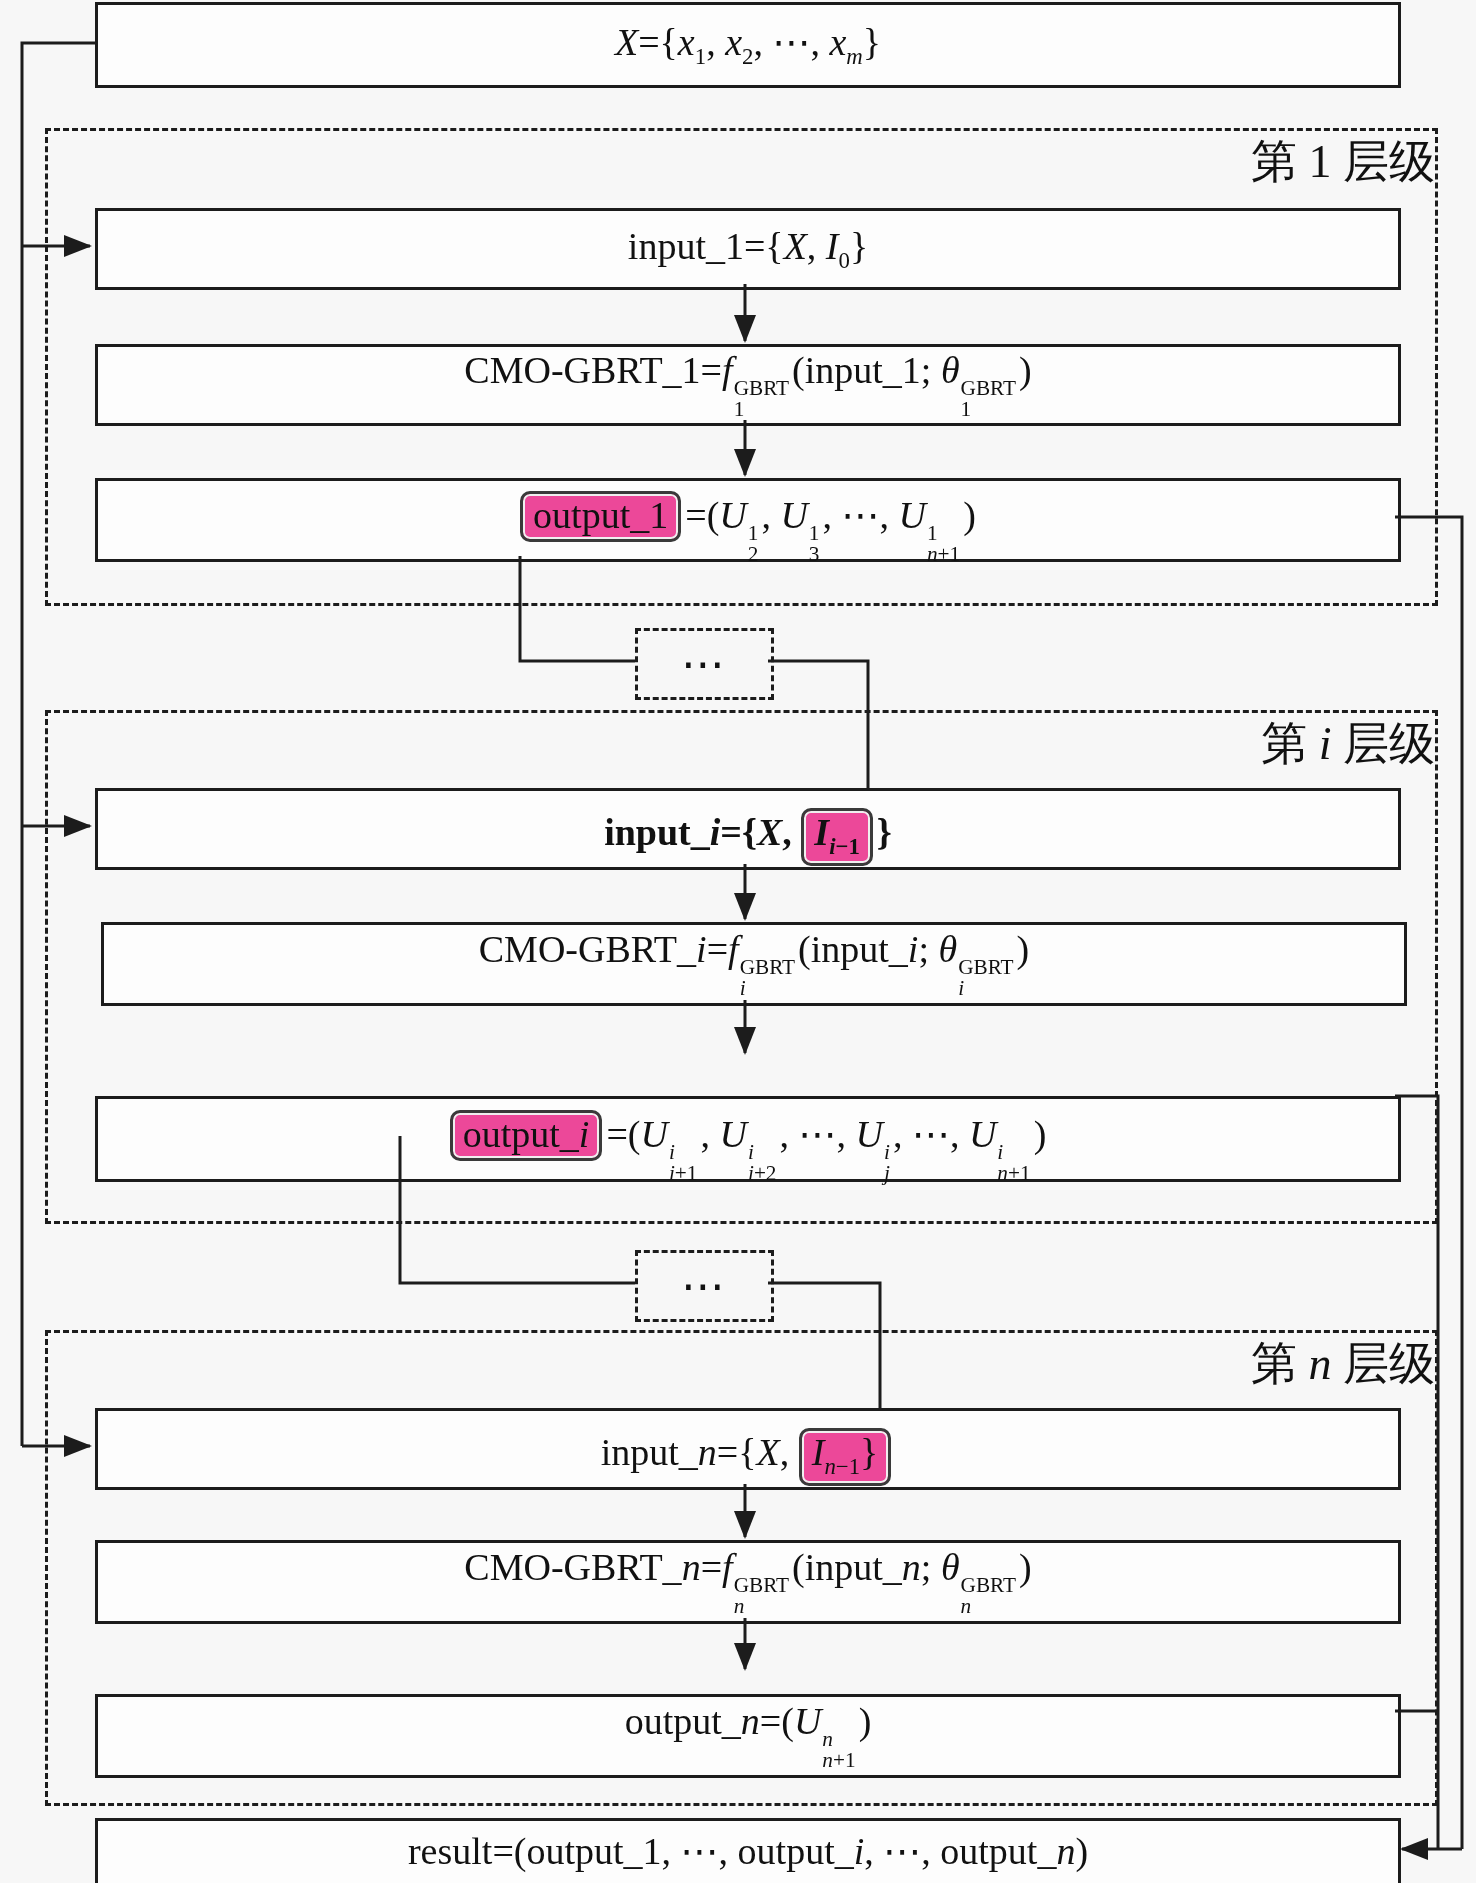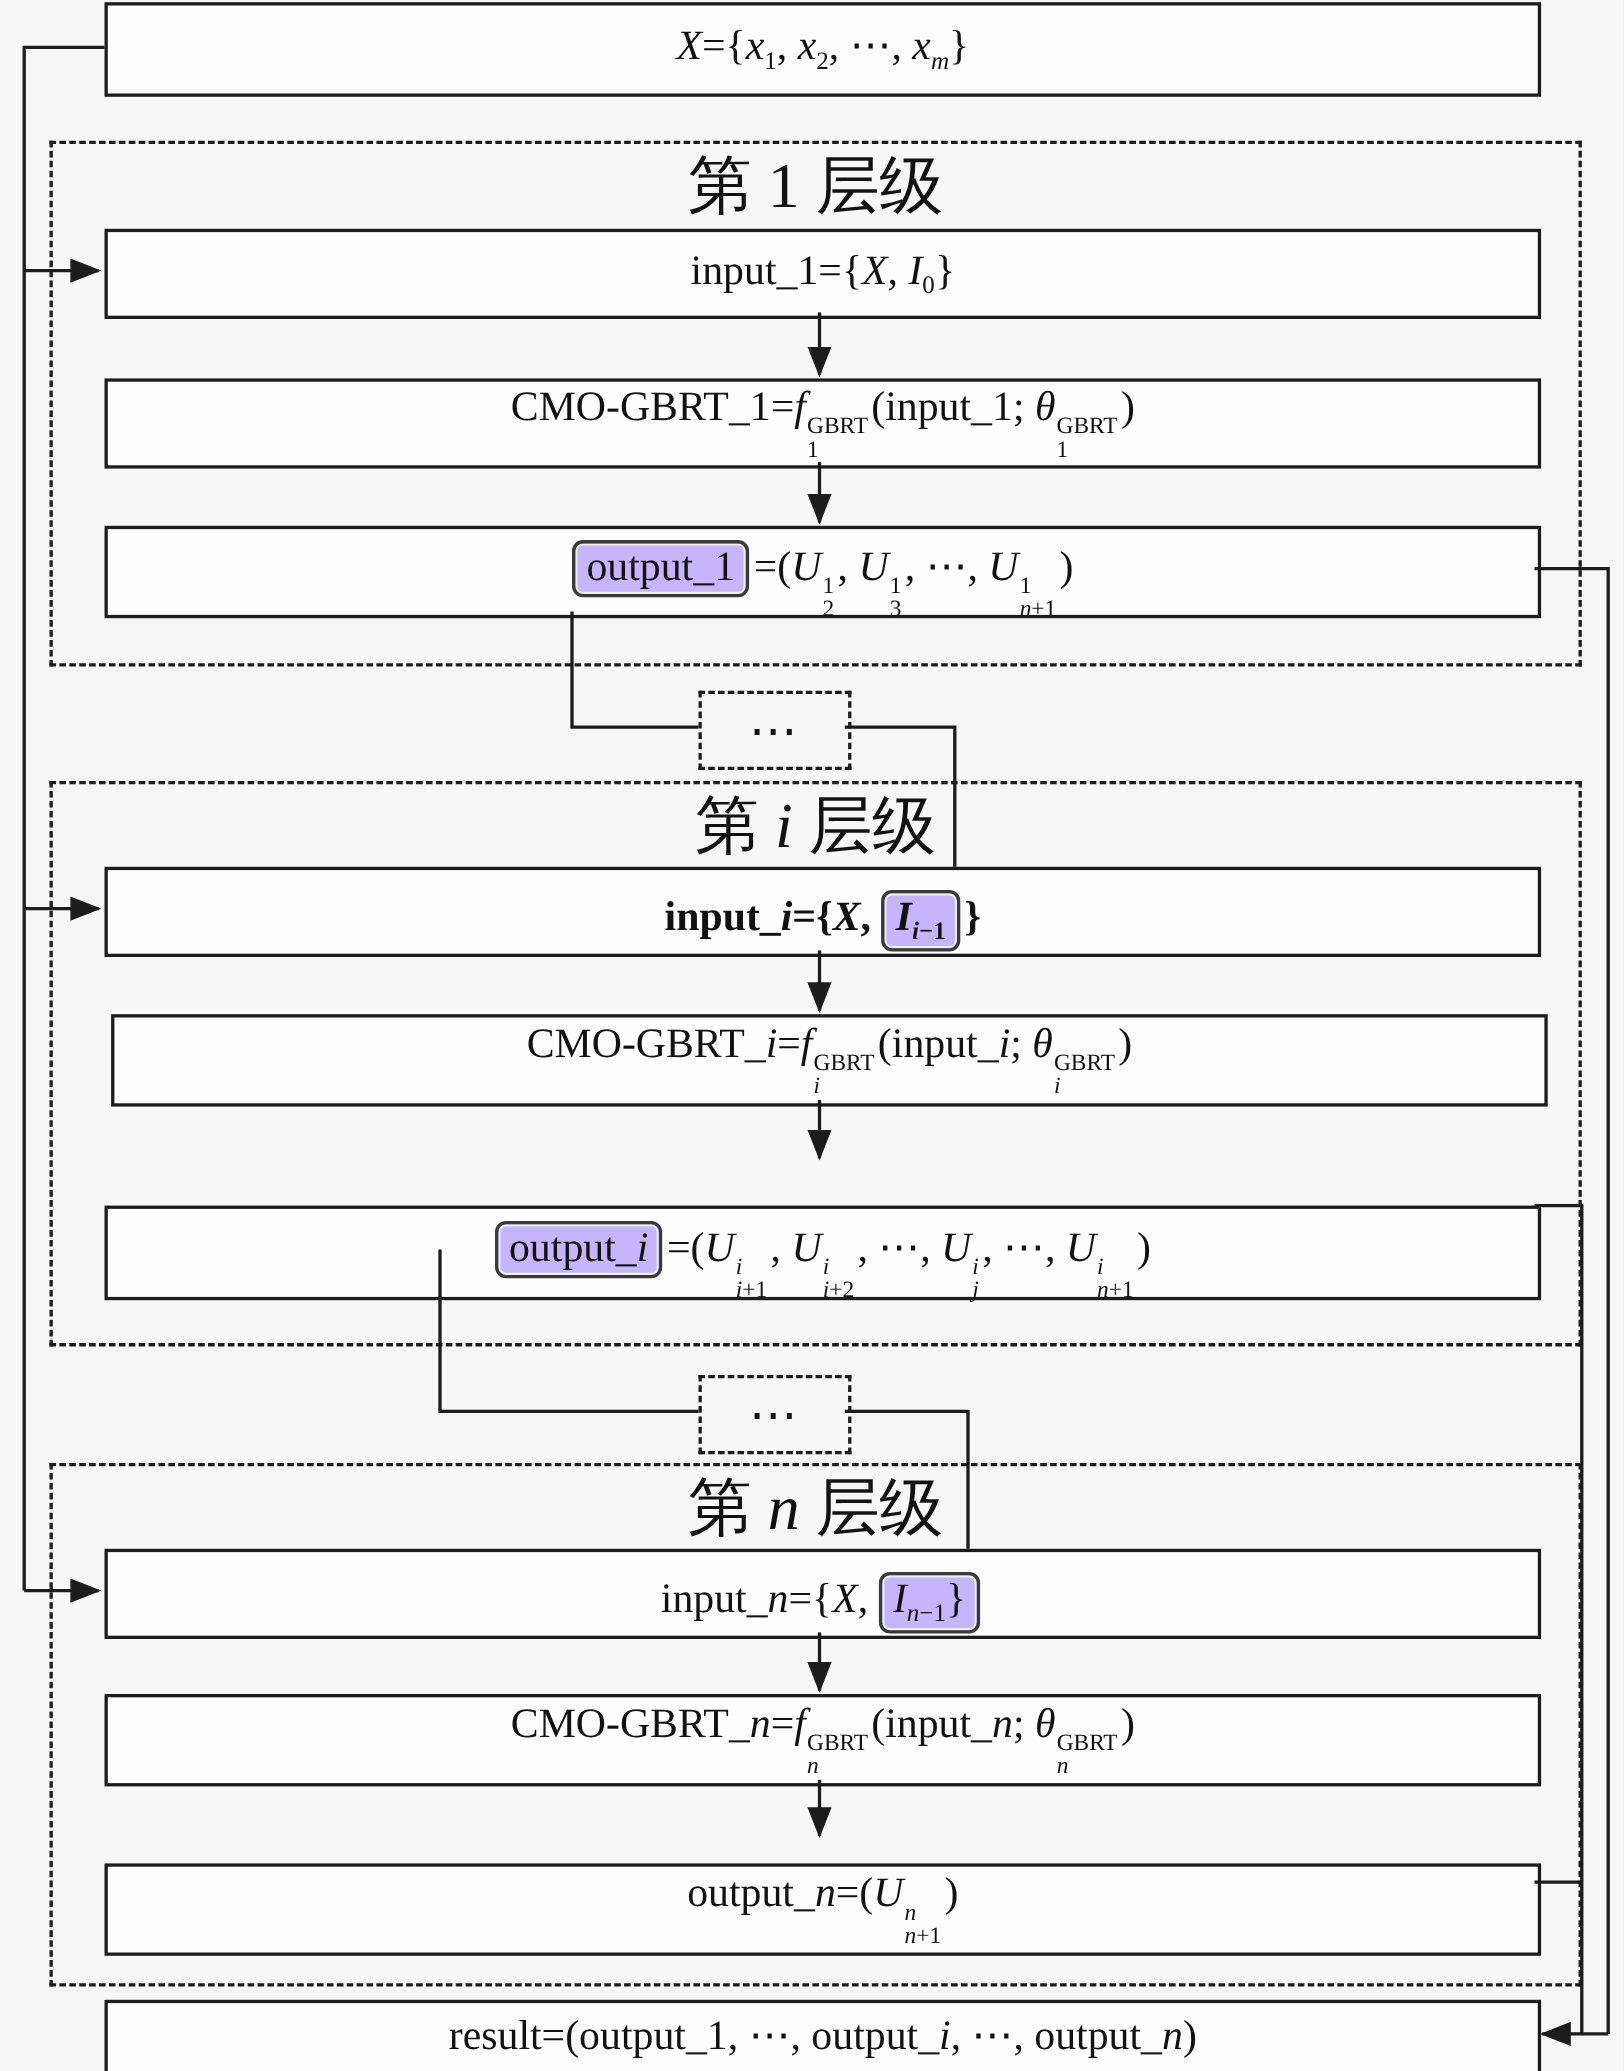--- a/index.html
+++ b/index.html
@@ -8,39 +8,39 @@
     font-family:"Liberation Serif","DejaVu Serif","DejaVu Sans",serif;
     color:#111;overflow:hidden;
   }
   .box{
     position:absolute;background:#fdfdfd;border:3px solid #1c1c1c;
     display:flex;align-items:center;justify-content:center;
     font-size:38px;line-height:1.1;
   }
   .lvl{position:absolute;border:3px dashed #1c1c1c;background:transparent;}
   .lvl-title{
-    position:absolute;top:6px;left:0;width:100%;text-align:center;
-    font-size:58px;line-height:1.1;
+    position:absolute;top:6px;left:0;width:100%;text-align:right;
+    font-size:46px;line-height:1.1;
   }
   .dots-box{
     position:absolute;border:3px dashed #1c1c1c;background:#f7f7f7;
     display:flex;align-items:center;justify-content:center;
     font-size:44px;letter-spacing:3px;
   }
   .wires{position:absolute;left:0;top:0;pointer-events:none;}
   .fm{padding:0 12px;white-space:nowrap;}
   i{font-style:italic;}
   sub{font-size:0.6em;}
   .ss{
     display:inline-flex;flex-direction:column;align-items:flex-start;
     line-height:1;font-size:0.56em;vertical-align:-0.55em;margin:0 3px 0 1px;justify-content:center;
   }
   .ss span{display:block;}
   .chip{
-    display:inline-block;background:#c4b5fd;border:3px solid #3a3a3a;
+    display:inline-block;background:#ec4899;border:3px solid #3a3a3a;
     border-radius:10px;padding:0 10px 3px 10px;margin:16px 4px 0 0;
     box-shadow:inset 0 0 0 2px #efefef;line-height:1.12;
   }
 </style>
 </head>
 <body>
 
 <div class="canvas">
 
   <div class="lvl" style="left:45px;top:128px;width:1387px;height:472px;">

